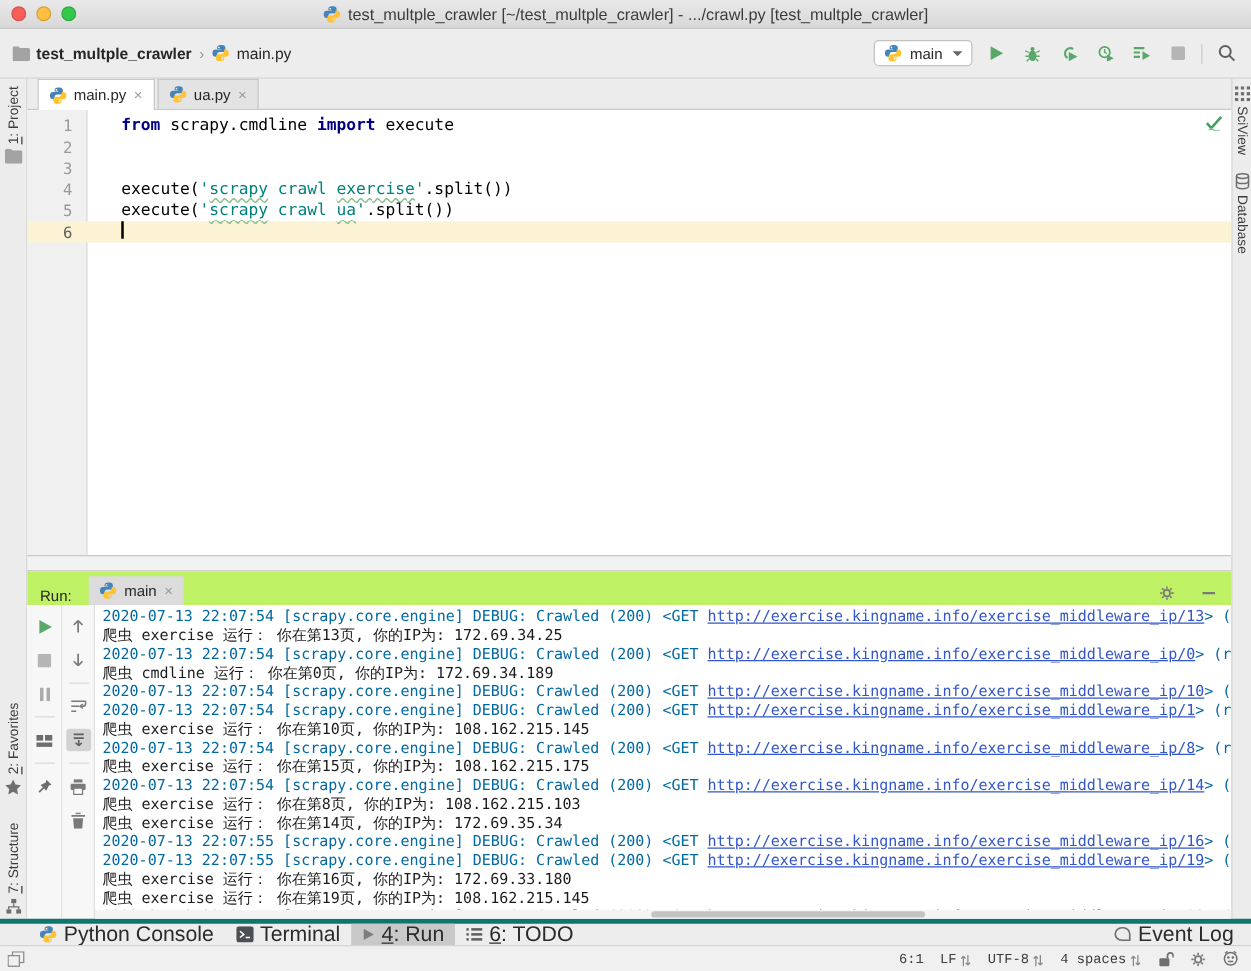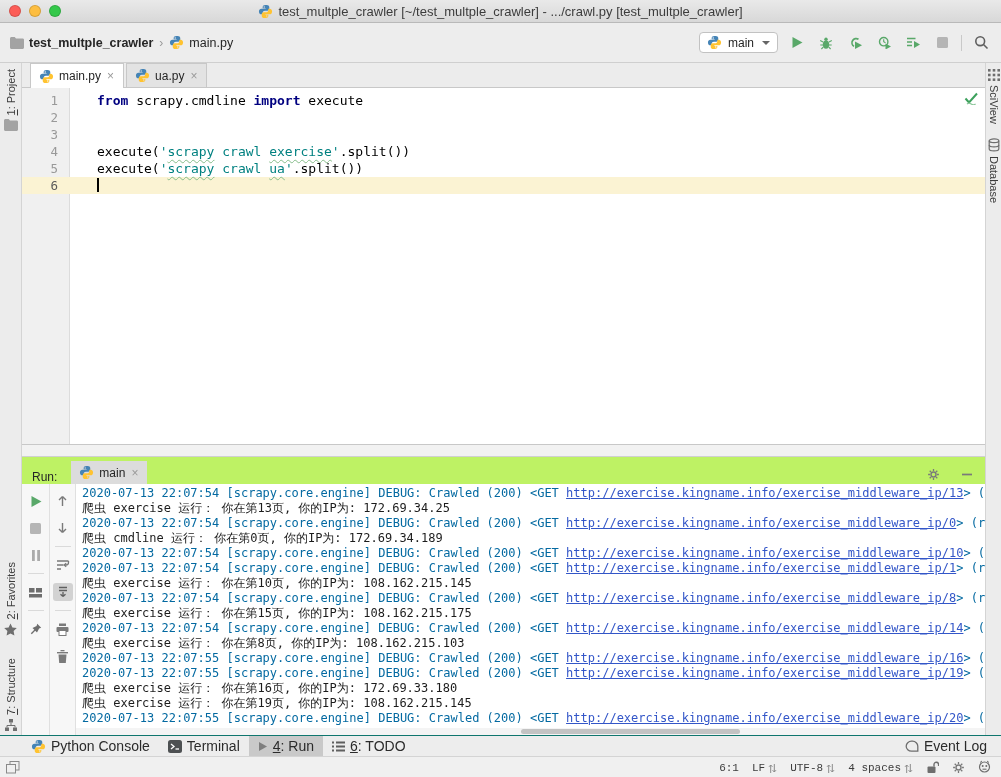--- a/index.html
+++ b/index.html
@@ -94,22 +94,22 @@
             font-family:"DejaVu Sans Mono", monospace; font-size:12px; }
   .cline { height:15px; line-height:15px; white-space:pre; overflow:hidden; }
   .err { color:#0369a1;margin-top:16px; }
   .out { color:#1C1C1C; }
   .clink { color:#3356C8; text-decoration:underline; cursor:pointer; }
   .hscroll { height:7px; flex:none; background:#F4F4F4; position:relative; }
   .hthumb { position:absolute; top:1px; height:5px; border-radius:3px; background:#C3C3C3;
             left:49%; width:24%; }
 
   
-  .bottombar { height:21px; flex:none; background:#EDEDED; border-top:1px solid #0f766e;
-               display:flex; align-items:stretch; font-size:14px; color:#2B2B2B; padding-left:22px;justify-content:flex-end; }
+  .bottombar { height:21px; flex:none; background:#EDEDED; border-top:4px solid #0f766e;
+               display:flex; align-items:stretch; font-size:17px; color:#2B2B2B; padding-left:22px;justify-content:flex-end; }
   .bwitem { display:flex; align-items:center; gap:5px; padding:0 9px; cursor:default; }
   .bwitem.active { background:#C9C9C9; }
   .bottom-right { margin-left:auto; display:flex; align-items:center; gap:5px; padding-right:14px; }
 
   
   .statusbar { height:21px; flex:none; background:#F0F0F0; border-top:1px solid #D4D4D4;
                display:flex; align-items:center; font-size:11px; color:#3C3C3C; padding:0 10px 0 6px; }
   .status-right { margin-left:auto; display:flex; align-items:flex-end; gap:13px;font-family:Liberation Mono, monospace; }
   .sitem { display:flex; align-items:center; gap:3px; }
 
@@ -471,20 +471,21 @@
                 <div class="cline out">爬虫 exercise 运行： 你在第13页, 你的IP为: 172.69.34.25</div>
                 <div class="cline"><span class="err">2020-07-13 22:07:54 [scrapy.core.engine] DEBUG: Crawled (200) &lt;GET </span><a class="clink">http://exercise.kingname.info/exercise_middleware_ip/0</a><span class="err">&gt; (ref</span></div>
                 <div class="cline out">爬虫 cmdline 运行： 你在第0页, 你的IP为: 172.69.34.189</div>
                 <div class="cline"><span class="err">2020-07-13 22:07:54 [scrapy.core.engine] DEBUG: Crawled (200) &lt;GET </span><a class="clink">http://exercise.kingname.info/exercise_middleware_ip/10</a><span class="err">&gt; (re</span></div>
                 <div class="cline"><span class="err">2020-07-13 22:07:54 [scrapy.core.engine] DEBUG: Crawled (200) &lt;GET </span><a class="clink">http://exercise.kingname.info/exercise_middleware_ip/1</a><span class="err">&gt; (re</span></div>
                 <div class="cline out">爬虫 exercise 运行： 你在第10页, 你的IP为: 108.162.215.145</div>
                 <div class="cline"><span class="err">2020-07-13 22:07:54 [scrapy.core.engine] DEBUG: Crawled (200) &lt;GET </span><a class="clink">http://exercise.kingname.info/exercise_middleware_ip/8</a><span class="err">&gt; (ref</span></div>
                 <div class="cline out">爬虫 exercise 运行： 你在第15页, 你的IP为: 108.162.215.175</div>
                 <div class="cline"><span class="err">2020-07-13 22:07:54 [scrapy.core.engine] DEBUG: Crawled (200) &lt;GET </span><a class="clink">http://exercise.kingname.info/exercise_middleware_ip/14</a><span class="err">&gt; (re</span></div>
                 <div class="cline out">爬虫 exercise 运行： 你在第8页, 你的IP为: 108.162.215.103</div>
+                <div class="cline out">爬虫 exercise 运行： 你在第14页, 你的IP为: 172.69.35.34</div>
                 <div class="cline"><span class="err">2020-07-13 22:07:55 [scrapy.core.engine] DEBUG: Crawled (200) &lt;GET </span><a class="clink">http://exercise.kingname.info/exercise_middleware_ip/16</a><span class="err">&gt; (re</span></div>
                 <div class="cline"><span class="err">2020-07-13 22:07:55 [scrapy.core.engine] DEBUG: Crawled (200) &lt;GET </span><a class="clink">http://exercise.kingname.info/exercise_middleware_ip/19</a><span class="err">&gt; (re</span></div>
                 <div class="cline out">爬虫 exercise 运行： 你在第16页, 你的IP为: 172.69.33.180</div>
                 <div class="cline out">爬虫 exercise 运行： 你在第19页, 你的IP为: 108.162.215.145</div>
                 <div class="cline"><span class="err">2020-07-13 22:07:55 [scrapy.core.engine] DEBUG: Crawled (200) &lt;GET </span><a class="clink">http://exercise.kingname.info/exercise_middleware_ip/20</a><span class="err">&gt; (re</span></div>
               </div>
             <div class="hscroll">
               <div class="hthumb"></div>
             </div>
           </div>

